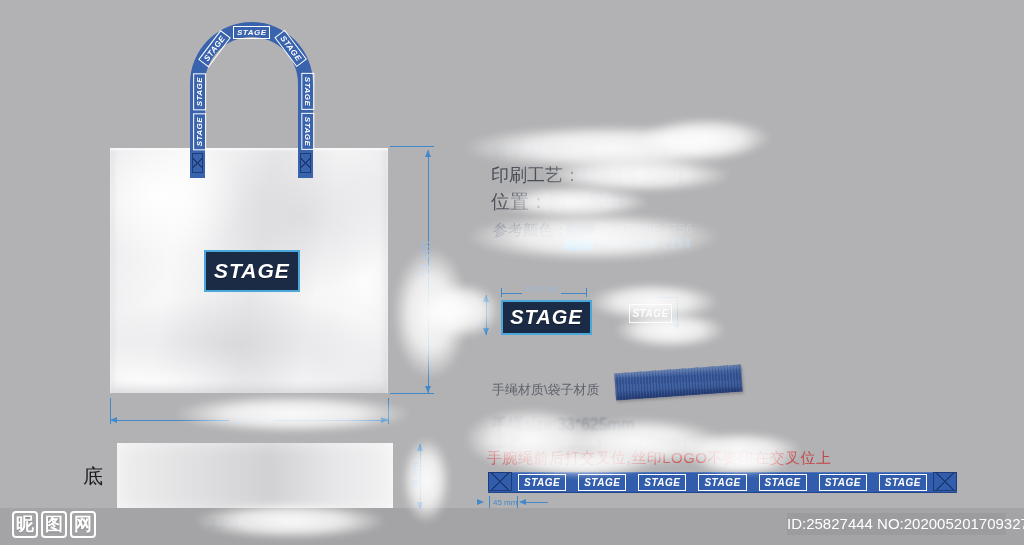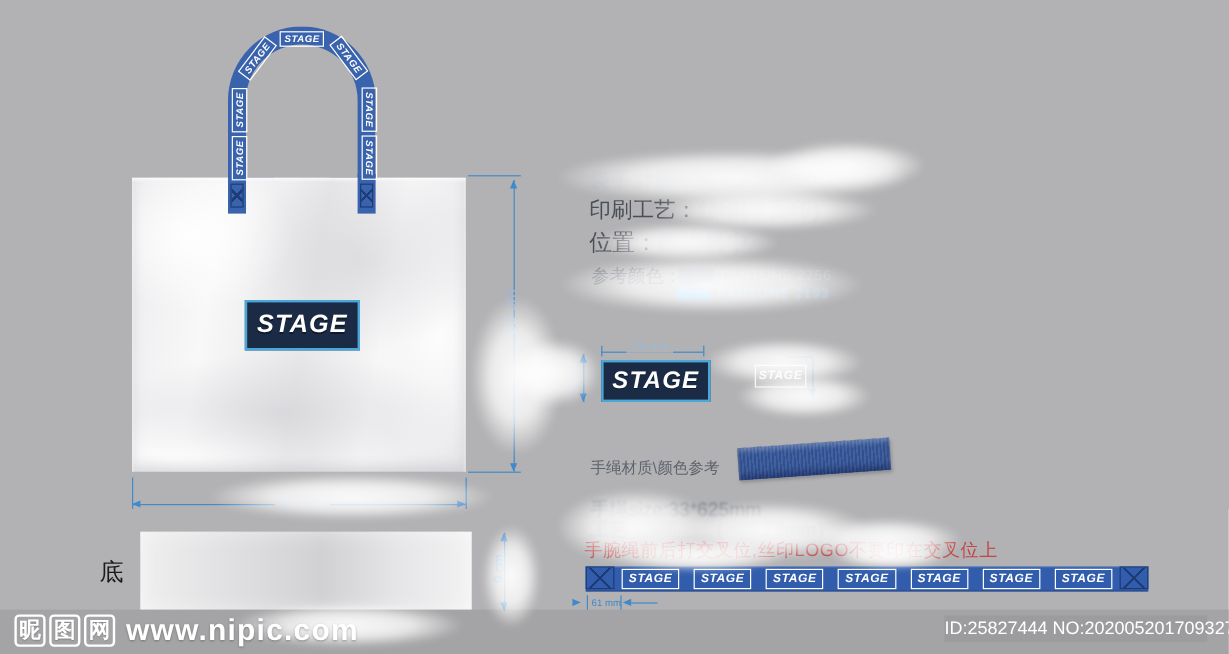--- a/index.html
+++ b/index.html
@@ -173,21 +173,21 @@
   <div class="abs ar ar-u" style="left:483px; top:295px;"></div>
   <div class="abs ar ar-d" style="left:483px; top:328px;"></div>
   <div class="abs dlabel" style="left:467px; top:310px; font-size:8px; transform:rotate(-90deg);">38 mm</div>
 
   <div class="abs navy-logo" style="left:501px; top:300px; width:87px; height:31px; font-size:20px;">STAGE</div>
   <div class="abs outline-logo" style="left:629px; top:304px; width:41px; height:17px; font-size:10px;">STAGE</div>
   <div class="abs dl-v" style="left:677px; top:299px; height:32px; opacity:.75;"></div>
   <div class="abs ar ar-d" style="left:674px; top:324px; opacity:.75;"></div>
   <div class="abs dl-h" style="left:656px; top:297px; width:22px; opacity:.6;"></div>
 
-  <div class="abs cn" style="left:492px; top:381px; font-size:13px; color:#5f646d;">手绳材质\颜色参考</div>
+  <div class="abs cn" style="left:492px; top:381px; font-size:13px; color:#5f646d;">手绳材质\袋子材质</div>
   <div class="abs fabric" style="left:615px; top:369px; width:127px; height:27px;"></div>
 
   <div class="abs cn" style="left:492px; top:415px; font-size:16px; color:#80858e; filter:blur(.8px);">手绳size:33*625mm</div>
   <div class="abs cn" style="left:492px; top:432px; font-size:16px; color:#8a8f99; filter:blur(1px);">工艺：　　　（　　28mm）</div>
   <div class="abs cn t-red" style="left:487px; top:449px; font-size:15px; letter-spacing:.5px;">手腕绳前后打交叉位,丝印LOGO不要印在交叉位上</div>
 
   <div class="abs ribbon">
     <div class="xbox" style="position:absolute; left:0; top:0; width:24px; height:19px;"></div>
     <div class="xbox" style="position:absolute; right:0; top:0; width:24px; height:19px;"></div>
     <div class="ribbon-row">
@@ -196,39 +196,38 @@
       <span class="slabel rlabel">STAGE</span>
       <span class="slabel rlabel">STAGE</span>
       <span class="slabel rlabel">STAGE</span>
       <span class="slabel rlabel">STAGE</span>
       <span class="slabel rlabel">STAGE</span>
     </div>
   </div>
 
   <div class="abs ar ar-r" style="left:477px; top:499px;"></div>
   <div class="abs dl-v" style="left:489px; top:496px; height:12px;"></div>
-  <div class="abs dlabel" style="left:493px; top:498px; font-size:8px; filter:none; color:#4189c8;">61 mm</div>
+  <div class="abs dlabel" style="left:493px; top:498px; font-size:8px; filter:none; color:#4189c8;">45 mm</div>
   <div class="abs dl-v" style="left:517px; top:496px; height:12px;"></div>
   <div class="abs ar ar-l" style="left:519px; top:499px;"></div>
   <div class="abs dl-h" style="left:526px; top:502px; width:22px;"></div>
 
   <div class="abs cn" style="left:83px; top:463px; font-size:20px; color:#1b1b1b; z-index:3;">底</div>
   <div class="abs panel"></div>
   <div class="abs dl-v" style="left:420px; top:444px; height:65px;"></div>
   <div class="abs ar ar-u" style="left:417px; top:444px;"></div>
   <div class="abs ar ar-d" style="left:417px; top:502px;"></div>
   <div class="abs dlabel" style="left:404px; top:468px; font-size:11px; color:#5f9fd6; transform:rotate(-90deg);">9 cm</div>
   <div class="abs cn" style="left:208px; top:515px; font-size:15px; color:#90949b; filter:blur(.8px); z-index:3;">33*37*9cm</div>
 
   <div class="abs footer-strip"></div>
   <div class="abs wm">
     <span class="site-char">昵</span>
     <span class="site-char">图</span>
     <span class="site-char">网</span>
-    <span class="site-url">www.nipic.com</span>
   </div>
   <div class="abs id-badge">ID:25827444 NO:20200520170932707422</div>
 
   <div class="blob" style="left:465px; top:125px; width:290px; height:45px;"></div>
   <div class="blob" style="left:640px; top:118px; width:130px; height:40px;"></div>
   <div class="blob" style="left:545px; top:158px; width:185px; height:34px;"></div>
   <div class="blob" style="left:498px; top:186px; width:150px; height:32px;"></div>
   <div class="blob" style="left:468px; top:213px; width:250px; height:48px;"></div>
   <div class="blob" style="left:393px; top:248px; width:75px; height:130px;"></div>
   <div class="blob" style="left:175px; top:395px; width:235px; height:38px;"></div>

